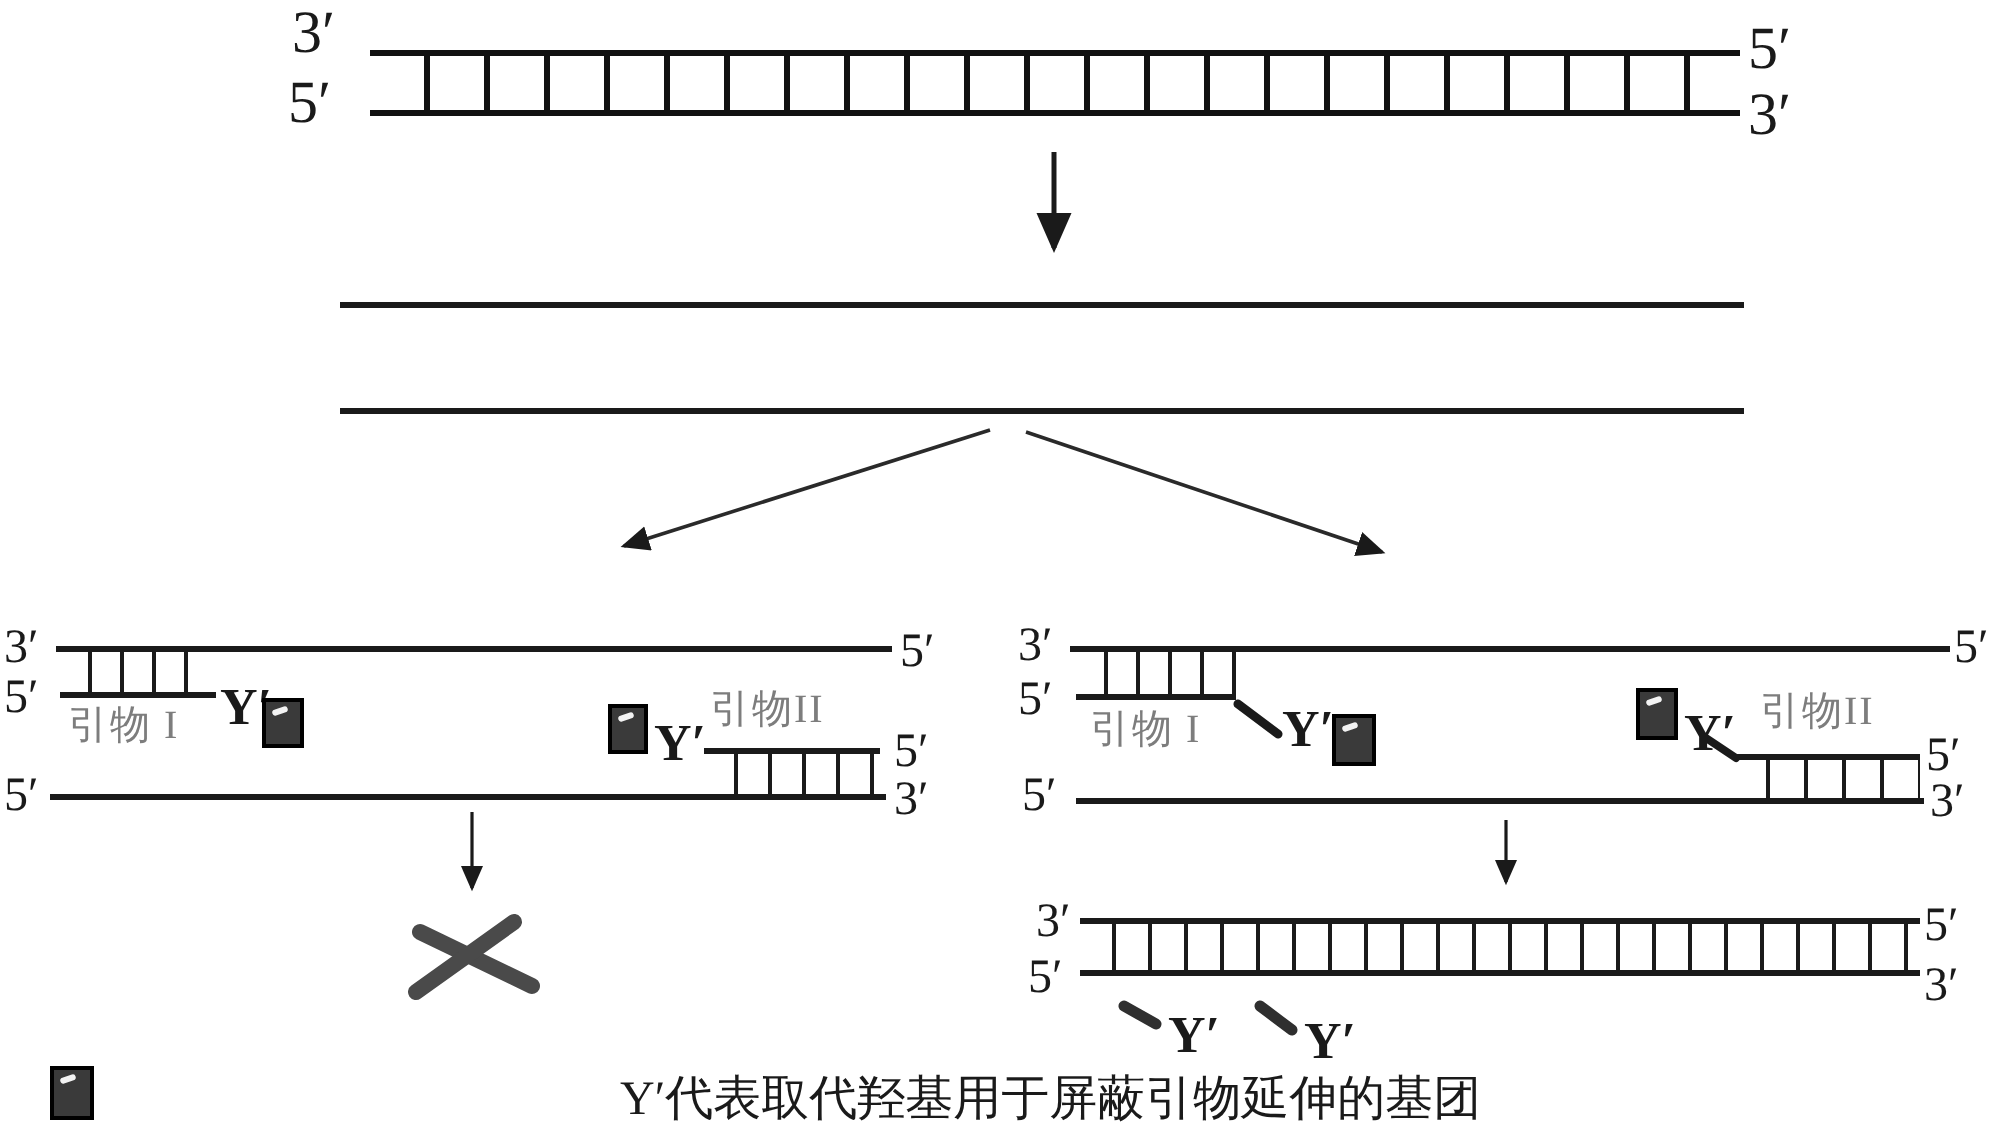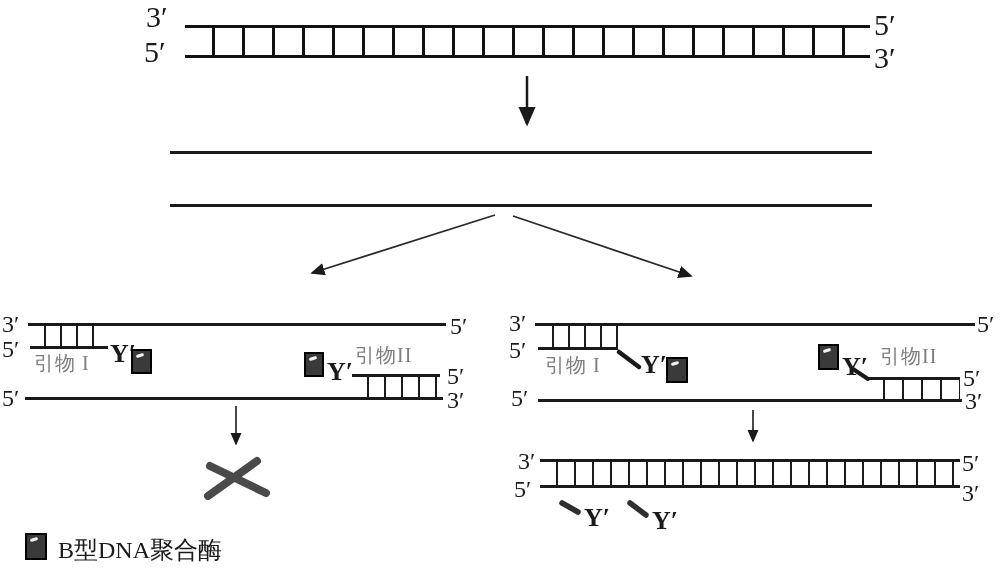--- a/index.html
+++ b/index.html
@@ -119,15 +119,15 @@
   <span class="lbl med" style="left:514px;top:477px">5′</span>
   <div class="ladder product-duplex"></div>
   <span class="lbl med" style="left:962px;top:451px">5′</span>
   <span class="lbl med" style="left:962px;top:481px">3′</span>
   <span class="lbl yv" style="left:584px;top:505px">Y′</span>
   <span class="lbl yv" style="left:652px;top:508px">Y′</span>
 
   <div class="sq" style="left:25px;top:533px;width:22px;height:27px">
       <span class="glint"></span>
     </div>
-  <span class="lbl legend-text" style="left:58px;top:538px">B型DNA聚合酶</span>
+  <span class="lbl legend-text" style="left:310px;top:538px">Y′代表取代羟基用于屏蔽引物延伸的基团</span>
 
 </div>
 
 </body></html>

